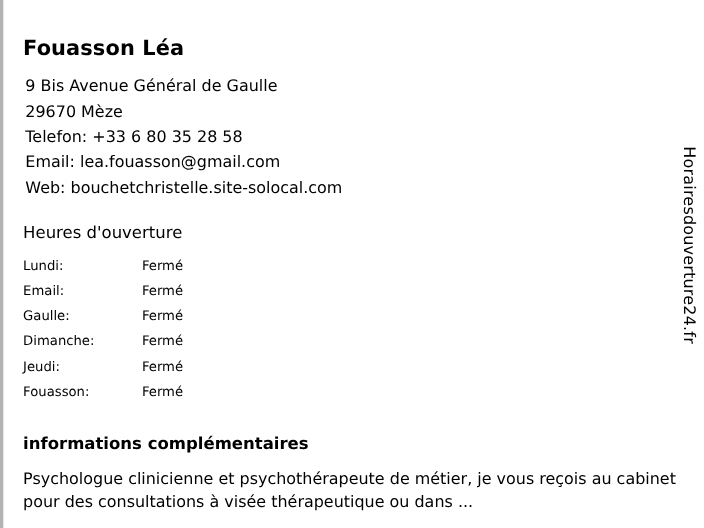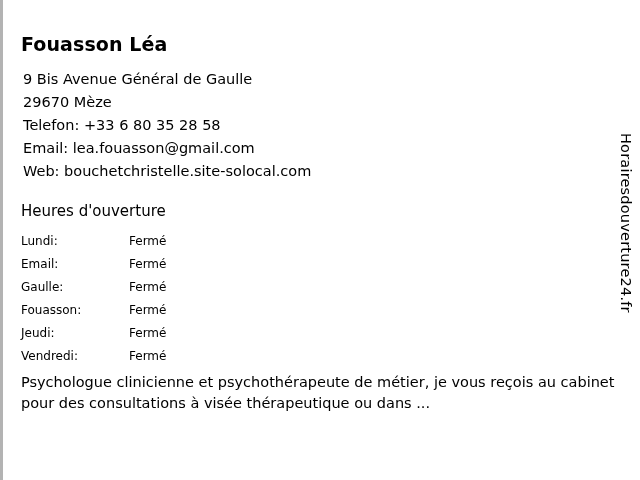--- a/index.html
+++ b/index.html
@@ -104,31 +104,32 @@
       </tr>
       <tr>
         <td class="hours-day">Email:</td>
         <td class="hours-val">Fermé</td>
       </tr>
       <tr>
         <td class="hours-day">Gaulle:</td>
         <td class="hours-val">Fermé</td>
       </tr>
       <tr>
-        <td class="hours-day">Fouasson:</td>
+        <td class="hours-day">Dimanche:</td>
         <td class="hours-val">Fermé</td>
       </tr>
       <tr>
         <td class="hours-day">Jeudi:</td>
         <td class="hours-val">Fermé</td>
       </tr>
       <tr>
-        <td class="hours-day">Vendredi:</td>
+        <td class="hours-day">Fouasson:</td>
         <td class="hours-val">Fermé</td>
       </tr>
     </tbody>
   </table>
 
+  <div class="info-title">informations complémentaires</div>
   <p class="info-text">Psychologue clinicienne et psychothérapeute de métier, je vous reçois au cabinet pour des consultations à visée thérapeutique ou dans ...</p>
 
 </div>
 
 <div class="vertical-label">Horairesdouverture24.fr</div>
 
 </body></html>

